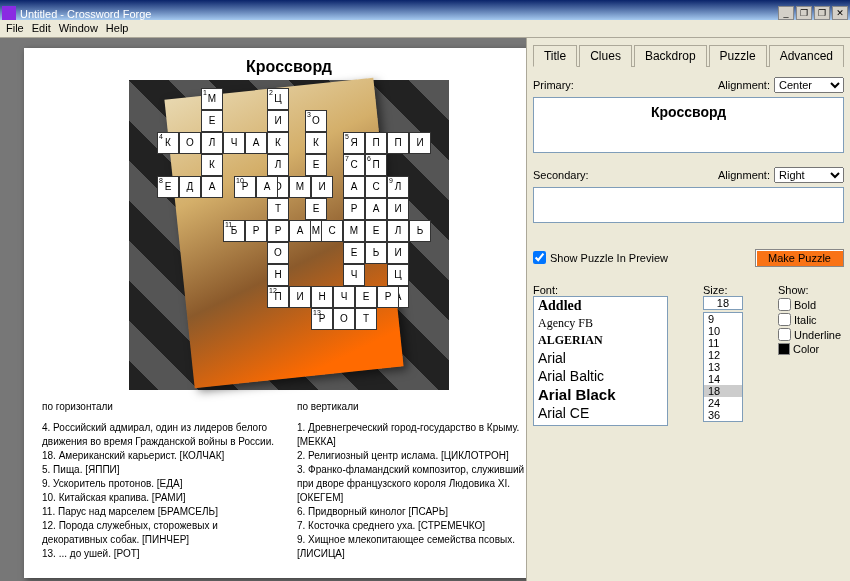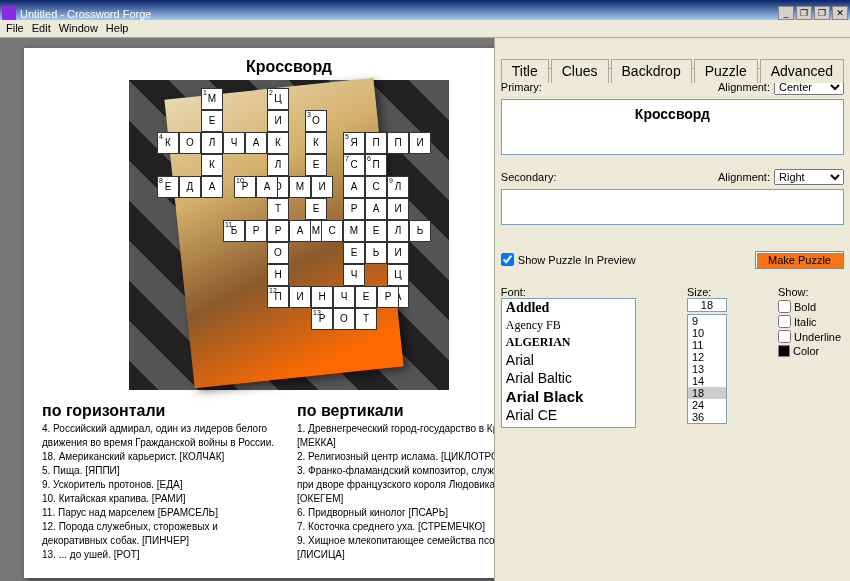--- a/index.html
+++ b/index.html
@@ -14,25 +14,25 @@
 .workspace{display:flex;height:543px}
 .left{width:570px;background:#777;padding:10px 0 0 24px;overflow:hidden}
 .page{background:#fff;width:530px;height:530px;box-shadow:2px 2px 6px rgba(0,0,0,.5);padding:10px 18px;position:relative}
 .pageTitle{font:bold 16px Arial;text-align:center;margin-bottom:4px}
 .grid{width:320px;height:310px;margin:0 auto;position:relative;background-image:linear-gradient(45deg,#222 25%,#555 25%,#555 50%,#222 50%,#222 75%,#555 75%);background-size:80px 80px}
 .card{position:absolute;left:50px;top:8px;width:210px;height:290px;background:linear-gradient(160deg,#e8d8b0 0%,#d4af6a 30%,#8b5a2b 60%,#ff6a00 90%);transform:rotate(-6deg);box-shadow:4px 4px 10px rgba(0,0,0,.5)}
 .cell{position:absolute;width:22px;height:22px;background:#fff;border:1px solid #333;font:10px/20px Arial;text-align:center}
 .cell .n{position:absolute;left:1px;top:0;font-size:7px;line-height:7px}
 .clues{display:flex;gap:16px;margin-top:10px;font-size:10px;line-height:1.4}
 .clues .col{flex:1}
-.clues h4{font-size:16px;font-weight:bold;margin-bottom:0}
+.clues h4{font-size:10px;font-weight:normal;margin-bottom:7px}
 .clues div{margin-bottom:0}
 .right{flex:1;background:#ece9d8;padding:6px;border-left:1px solid #aca899}
 .tabs{display:flex;gap:2px;border-bottom:1px solid #aca899;margin-bottom:10px}
-.tab{padding:3px 10px;background:#ece9d8;border:1px solid #aca899;border-bottom:none;font-size:14px;position:relative;top:15px}
+.tab{padding:3px 10px;background:#ece9d8;border:1px solid #aca899;border-bottom:none;font-size:12px;position:relative;top:1px}
 .tab.active{background:#ece9d8;border-bottom:1px solid #ece9d8}
 .fld{display:flex;align-items:center;gap:4px;margin:4px 0;font-size:11px}
 .fld label{width:50px}
 .fld .algn{margin-left:auto}
 select{font-size:11px;width:70px}
 textarea{width:100%;height:56px;border:1px solid #7f9db9;font:bold 14px Arial;text-align:center;padding:6px;resize:none;margin-bottom:8px}
 textarea.sec{height:36px;font:11px Arial;text-align:right}
 .chk{display:flex;align-items:center;gap:4px;margin:12px 0}
 button.btn{font-size:11px;padding:2px 12px;background:#f97316;border:1px solid #888;box-shadow:inset 1px 1px #fff}
 .row{display:flex;align-items:center;gap:10px;justify-content:space-between;margin:6px 0}

